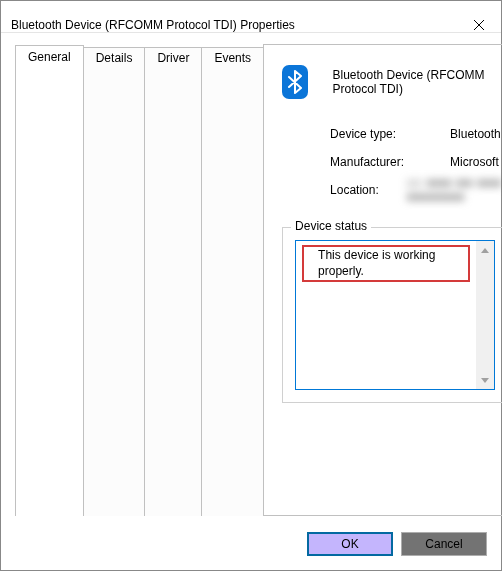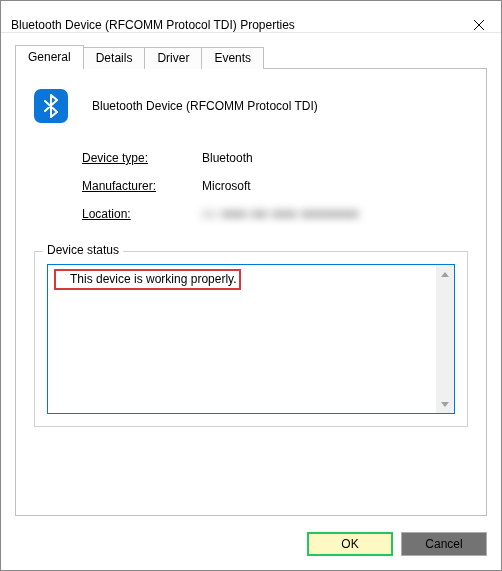--- a/index.html
+++ b/index.html
@@ -35,21 +35,21 @@
     display: flex;
     align-items: center;
     justify-content: center;
     cursor: default;
   }
   .close-btn svg { width: 10px; height: 10px; }
   .body {
     flex: 1;
     padding: 12px 14px 4px 14px;
     display: flex;
-    flex-direction: column;
+    flex-direction: row;
   }
   .tabs {
     display: flex;
     position: relative;
     z-index: 2;
   }
   .tab {
     padding: 4px 12px 5px 12px;
     border: 1px solid #c0c0c0;
     border-bottom: none;
@@ -102,21 +102,21 @@
   .props {
     margin-left: 48px;
     margin-bottom: 28px;
   }
   .prop-row {
     display: flex;
     margin-bottom: 10px;
     align-items: center;
     height: 18px;
   }
-  .prop-label { width: 120px; text-decoration: underline; }
+  .prop-label { width: 120px; }
   .prop-value { }
   .blurred {
     filter: blur(4px);
     color: #777;
     letter-spacing: 1px;
   }
   .fieldset {
     position: relative;
     border: 1px solid #d0d0d0;
     margin-top: 8px;
@@ -171,22 +171,22 @@
     min-width: 86px;
     height: 24px;
     border: 1px solid #adadad;
     background: #737373;
     font-family: inherit;
     font-size: 12px;
     cursor: default;
     padding: 0 10px;
   }
   .btn.default {
-    border: 2px solid #22c55e;
-    background: #fef9c3;
+    border: 2px solid #0369a1;
+    background: #c4b5fd;
     margin-left: 27px;
   }
 </style>
 </head>
 <body>
 
 <div class="window">
 
   <div class="titlebar">
     <div class="titlebar-title">Bluetooth Device (RFCOMM Protocol TDI) Properties</div>

